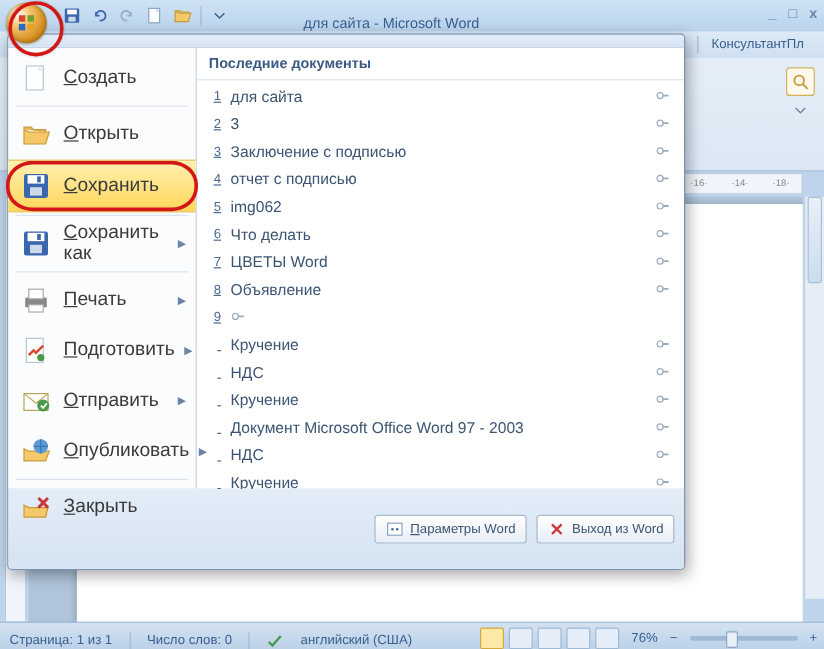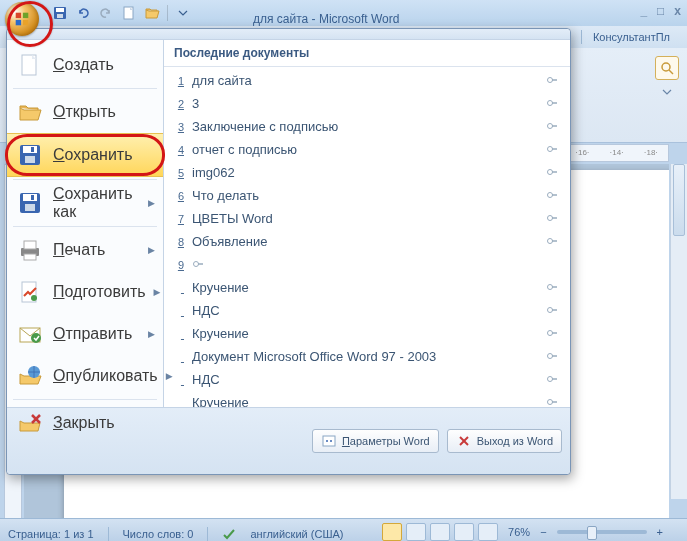--- a/index.html
+++ b/index.html
@@ -24,21 +24,21 @@
 .ruler-h{position:absolute;left:24px;right:18px;top:0;height:16px;background:#f0f5fb;border:1px solid #b7c8dd;font-size:8px;color:#667}
 .ruler-marks{display:flex;justify-content:flex-end;gap:20px;padding-right:10px;line-height:16px;color:#8a8a8a}
 .ruler-v{position:absolute;left:4px;top:20px;bottom:0;width:16px;background:#f0f5fb;border:1px solid #b7c8dd}
 .page-wrap{position:absolute;left:24px;top:20px;right:18px;bottom:0;background:#b0c5da;overflow:hidden}
 .page{position:absolute;left:40px;top:6px;width:720px;height:900px;background:#fff;box-shadow:0 2px 6px rgba(0,0,0,.3)}
 .scroll-v{position:absolute;right:0;top:20px;bottom:20px;width:16px;background:#e5edf6;border-left:1px solid #c3d2e3}
 .scroll-thumb{position:absolute;left:2px;right:2px;top:0;height:70px;background:linear-gradient(#e8f0f9,#cbdced);border:1px solid #a8bfd8;border-radius:2px}
 .statusbar{position:absolute;left:0;right:0;bottom:0;height:22px;background:linear-gradient(#d3e2f2,#bcd1e8);border-top:1px solid #9db9d6;display:flex;align-items:flex-end;font-size:11px;color:#3a6090}
 .status-left{display:flex;gap:14px;padding-left:8px;align-items:center}
 .status-sep{width:1px;height:14px;background:#9db9d6}
-.status-right{margin-left:auto;display:flex;align-items:center;gap:4px;padding-right:24px}
+.status-right{margin-left:auto;display:flex;align-items:center;gap:4px;padding-right:6px}
 .viewbtn{width:18px;height:16px;border:1px solid #9db9d6;background:#e5eef8;border-radius:2px}
 .viewbtn.active{background:#fde8a8;border-color:#d4a83a}
 .zoom-slider{width:90px;height:4px;background:#9db9d6;position:relative;border-radius:2px;margin:0 6px}
 .zoom-slider::before,.zoom-slider::after{content:'';position:absolute;top:-4px;width:10px;height:12px;font-size:12px;color:#3a6090}
 .zoom-knob{position:absolute;left:30px;top:-4px;width:8px;height:12px;background:#e8f0f9;border:1px solid #8aa6c4;border-radius:2px}
 .office-menu{position:absolute;left:6px;top:28px;width:563px;height:445px;background:#fff;border:1px solid #7a95b6;border-radius:4px;box-shadow:2px 4px 12px rgba(0,0,0,.35);z-index:40;display:flex;flex-direction:column}
 .menu-top{height:10px;background:linear-gradient(#e3edf8,#d5e3f2);border-bottom:1px solid #c5d4e6;border-radius:4px 4px 0 0}
 .menu-body{flex:1;display:flex;min-height:0}
 .menu-left{width:156px;border-right:1px solid #c5d4e6;padding:4px 0;background:#fafcfe}
 .menu-item{display:flex;align-items:center;height:42px;padding:0 8px;gap:8px;color:#3b3b3b;cursor:pointer;position:relative}

